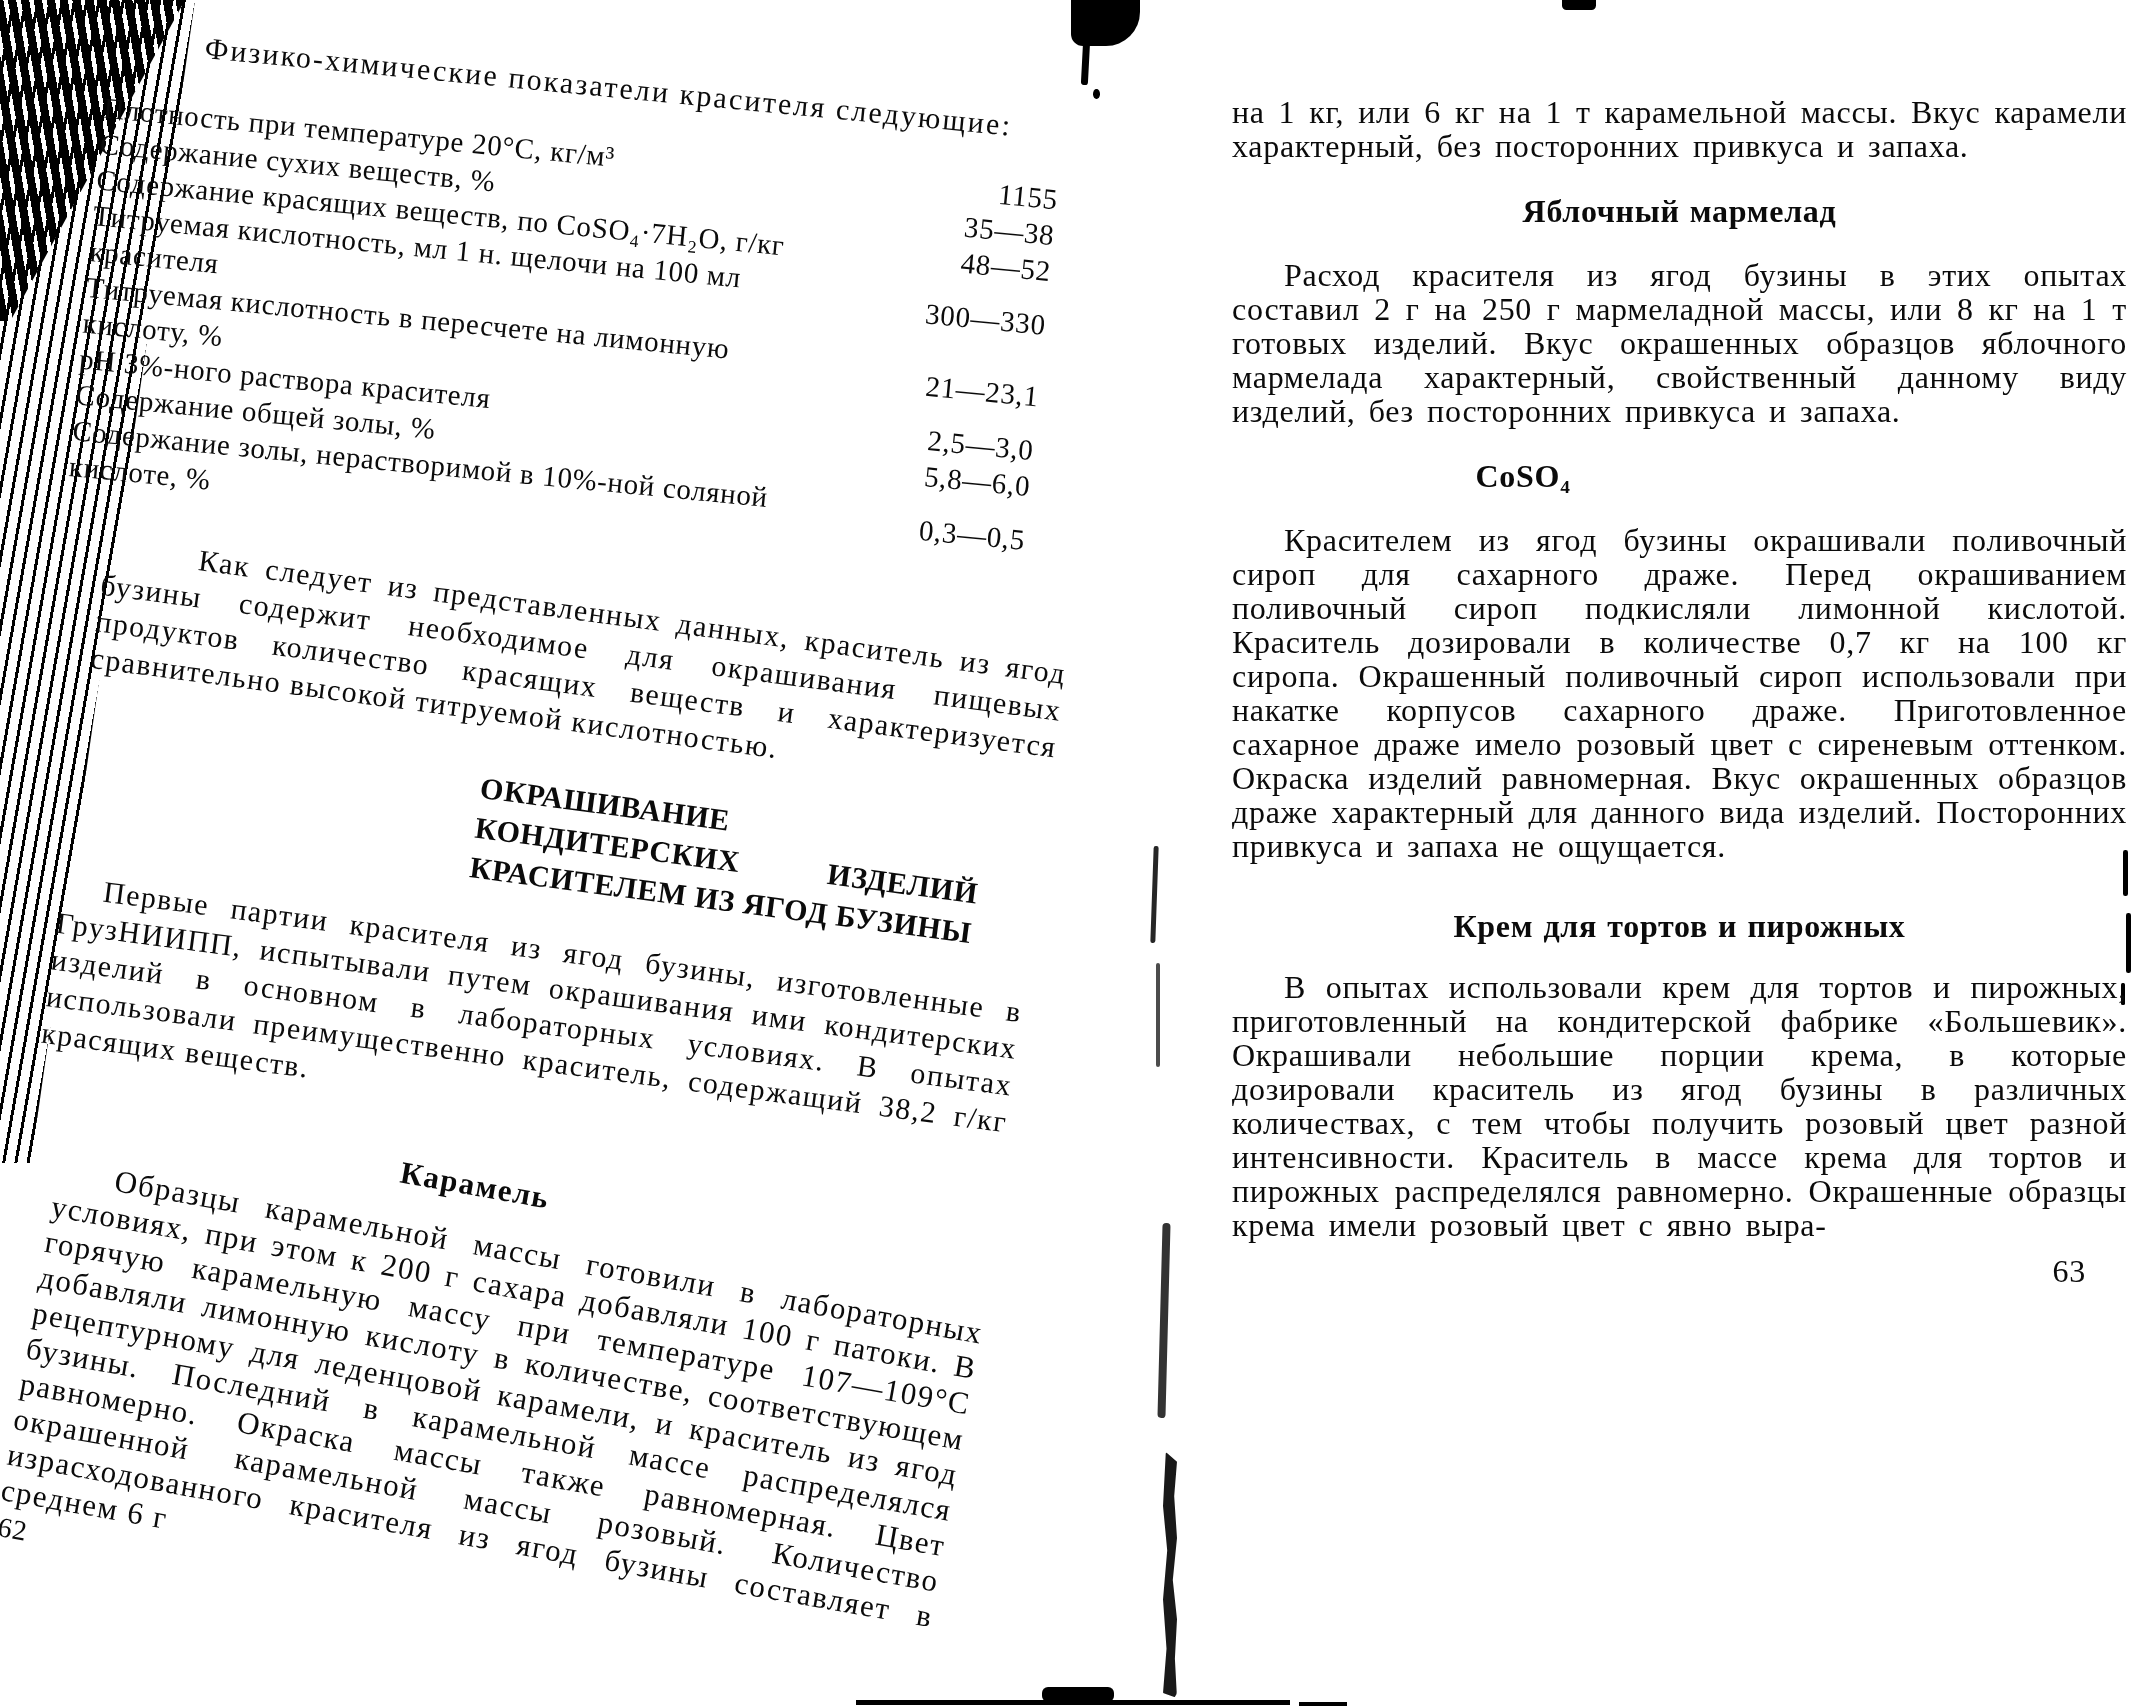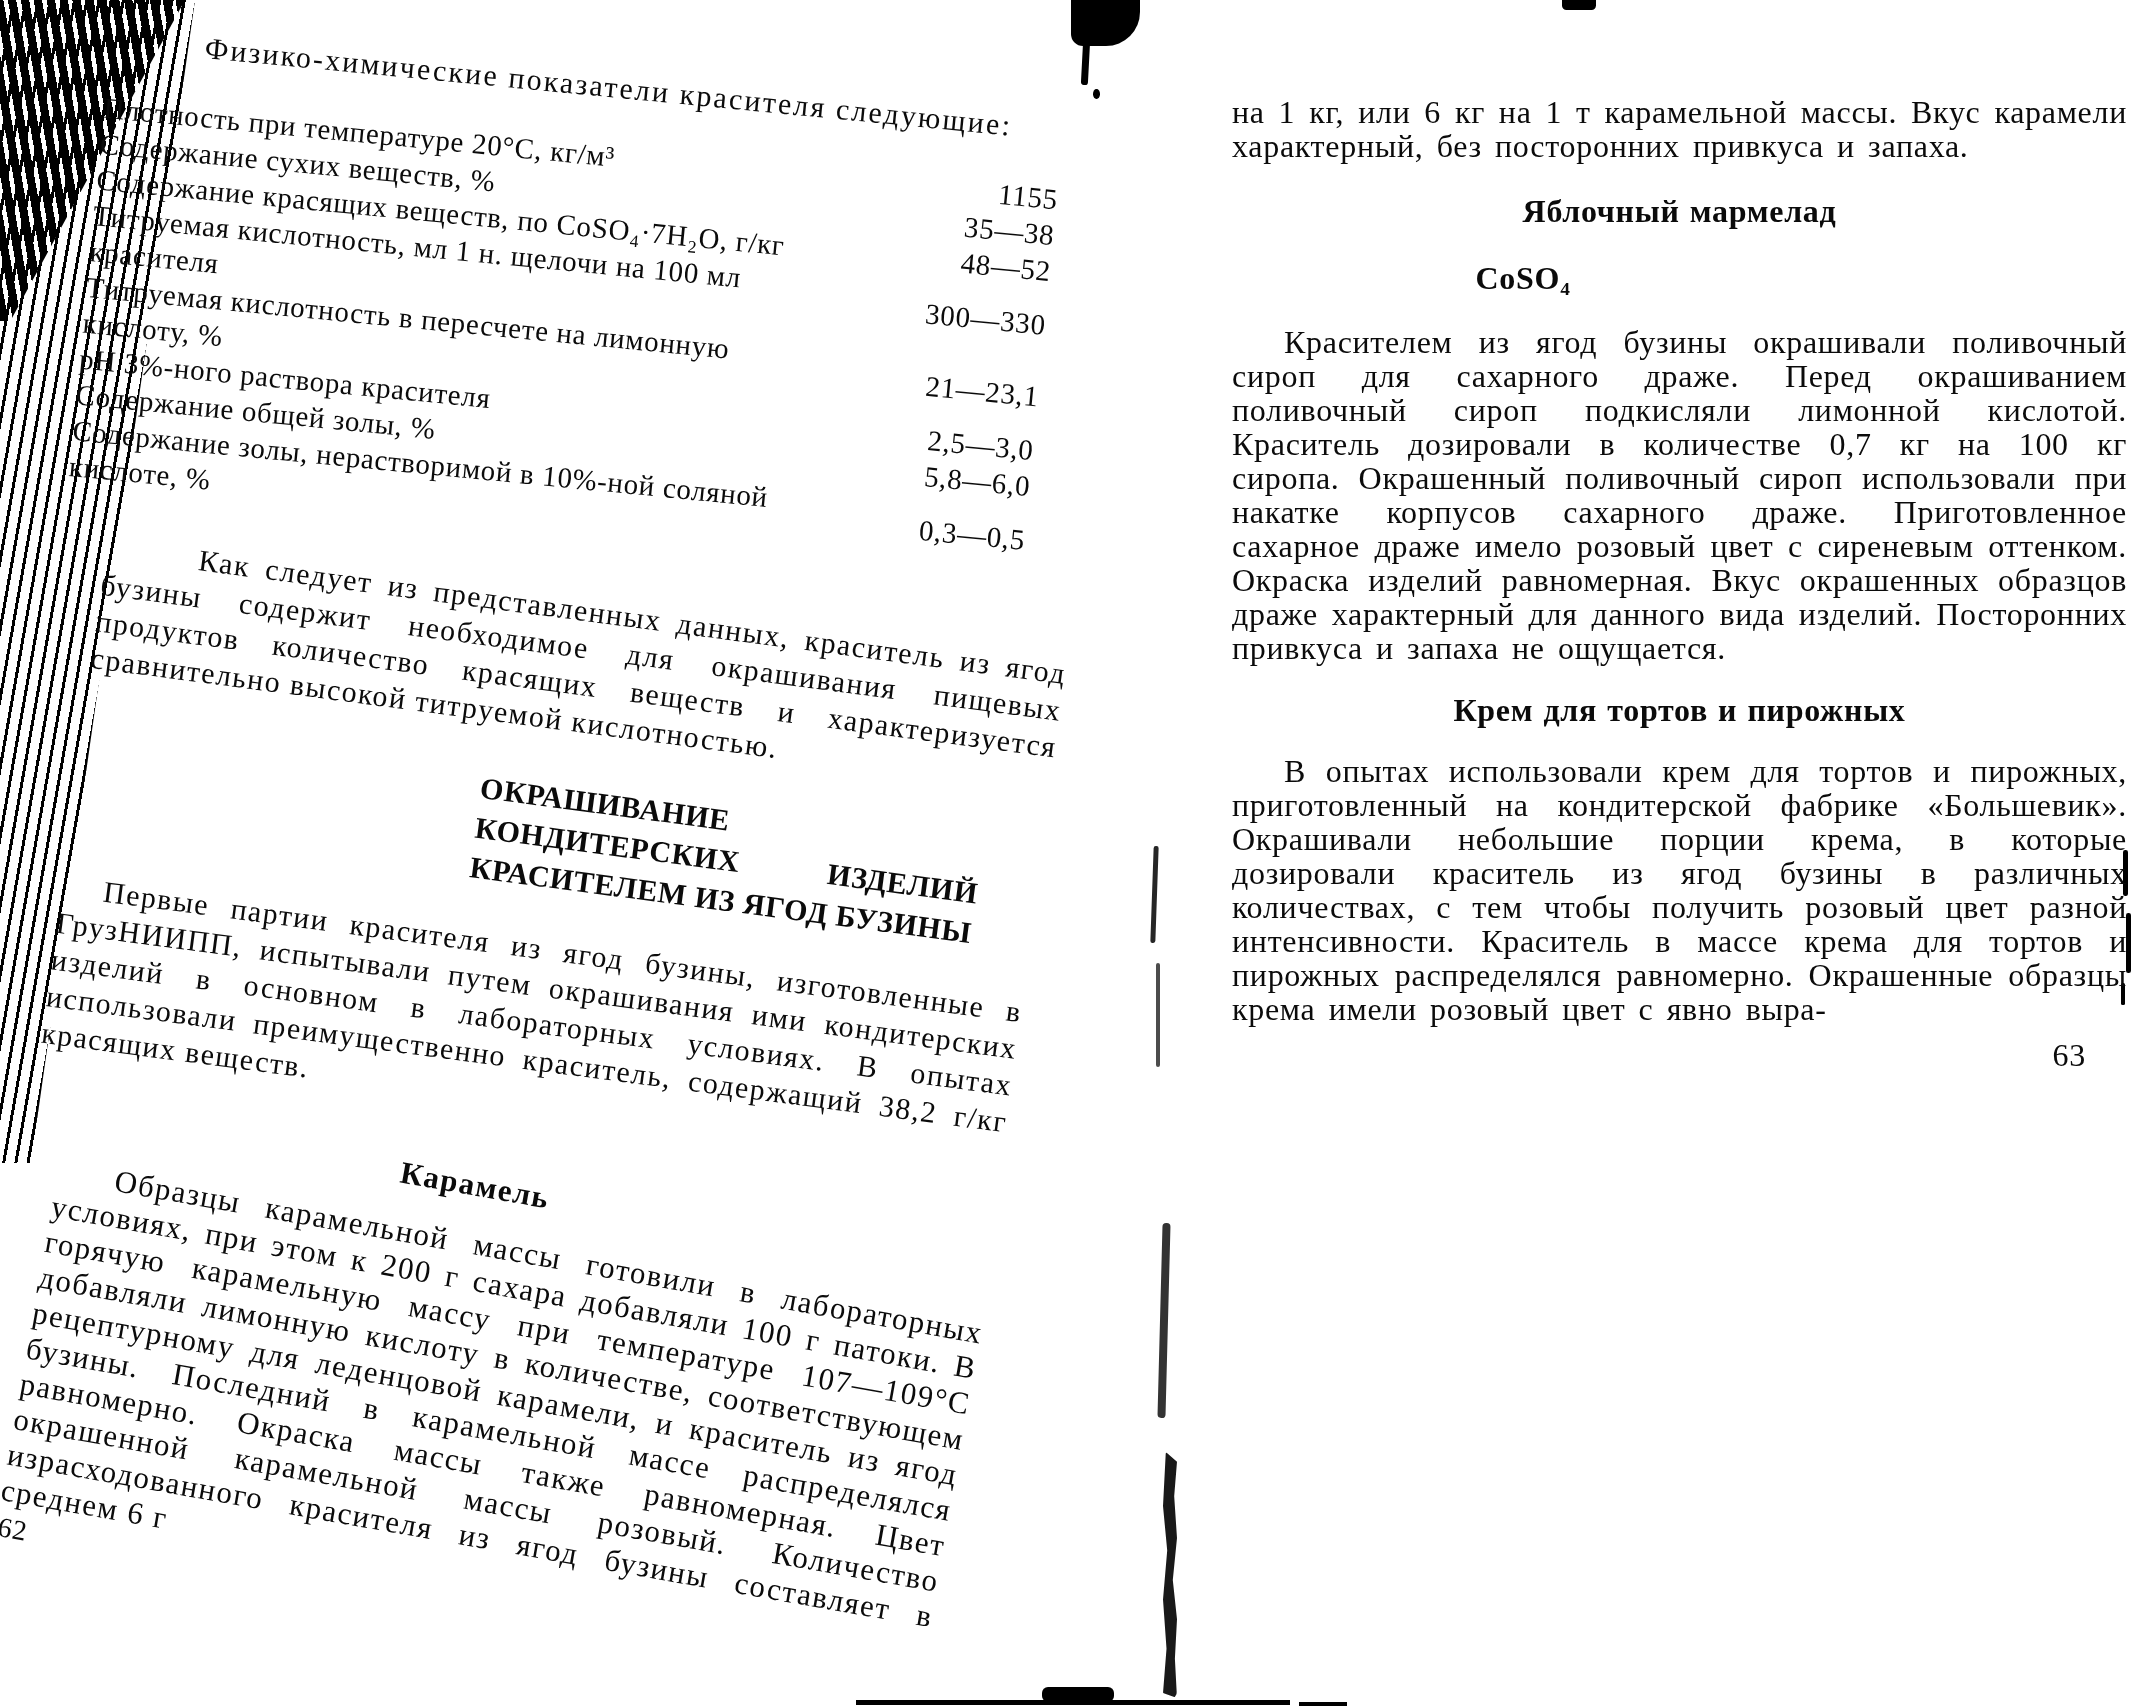--- a/index.html
+++ b/index.html
@@ -70,21 +70,21 @@
   
   .rpage {
     position:absolute; left:1232px; top:95px; width:895px;
     font-size:32px; line-height:34px; letter-spacing:0.7px; word-spacing:4.5px;
     text-align:justify;
   }
   .rpage .para { margin:0; text-indent:52px; }
   .rpage .para.no-indent { text-indent:0; }
   .r-heading { text-align:center; font-weight:bold; font-size:32px; line-height:37px; margin:30px 0 28px 0; letter-spacing:0.7px; word-spacing:1.5px; }
   .r-heading.dragee { padding-right:313px; }
-  .r-heading.cream  { margin-top:27px; margin-bottom:25px; }
+  .r-heading.cream  { margin-top:45px; margin-bottom:25px; }
   .rp-pageno { text-align:right; padding-right:41px; margin-top:12px; font-size:32px; }
 </style>
 </head>
 <body>
 
 <div class="sheet">
 
   <div class="art art-stripes"></div>
   <div class="art art-corner"></div>
   <div class="art art-blob"></div>
@@ -150,20 +150,21 @@
       <div class="lp-subheading">Карамель</div>
       <p class="para para-caramel">Образцы карамельной массы готовили в лабораторных условиях, при этом к 200 г сахара добавляли 100 г патоки. В горячую карамельную массу при температуре 107—109°С добавляли лимонную кислоту в количестве, соответствующем рецептурному для леденцовой карамели, и краситель из ягод бузины. Последний в карамельной массе распределялся равномерно. Окраска массы также равномерная. Цвет окрашенной карамельной массы розовый. Количество израсходованного красителя из ягод бузины составляет в среднем 6 г</p>
       <div class="lp-pageno">62</div>
     </div>
 
   </div>
 
   <div class="rpage">
     <p class="para no-indent">на 1 кг, или 6 кг на 1 т карамельной массы. Вкус карамели характерный, без посторонних привкуса и запаха.</p>
     <div class="r-heading">Яблочный мармелад</div>
+    <p class="para">Расход красителя из ягод бузины в этих опытах составил 2 г на 250 г мармеладной массы, или 8 кг на 1 т готовых изделий. Вкус окрашенных образцов яблочного мармелада характерный, свойственный данному виду изделий, без посторонних привкуса и запаха.</p>
     <div class="r-heading dragee">CoSO₄</div>
     <p class="para">Красителем из ягод бузины окрашивали поливочный сироп для сахарного драже. Перед окрашиванием поливочный сироп подкисляли лимонной кислотой. Краситель дозировали в количестве 0,7 кг на 100 кг сиропа. Окрашенный поливочный сироп использовали при накатке корпусов сахарного драже. Приготовленное сахарное драже имело розовый цвет с сиреневым оттенком. Окраска изделий равномерная. Вкус окрашенных образцов драже характерный для данного вида изделий. Посторонних привкуса и запаха не ощущается.</p>
     <div class="r-heading cream">Крем для тортов и пирожных</div>
     <p class="para">В опытах использовали крем для тортов и пирожных, приготовленный на кондитерской фабрике «Большевик». Окрашивали небольшие порции крема, в которые дозировали краситель из ягод бузины в различных количествах, с тем чтобы получить розовый цвет разной интенсивности. Краситель в массе крема для тортов и пирожных распределялся равномерно. Окрашенные образцы крема имели розовый цвет с явно выра-</p>
     <div class="rp-pageno">63</div>
   </div>
 
 </div>
 
 

